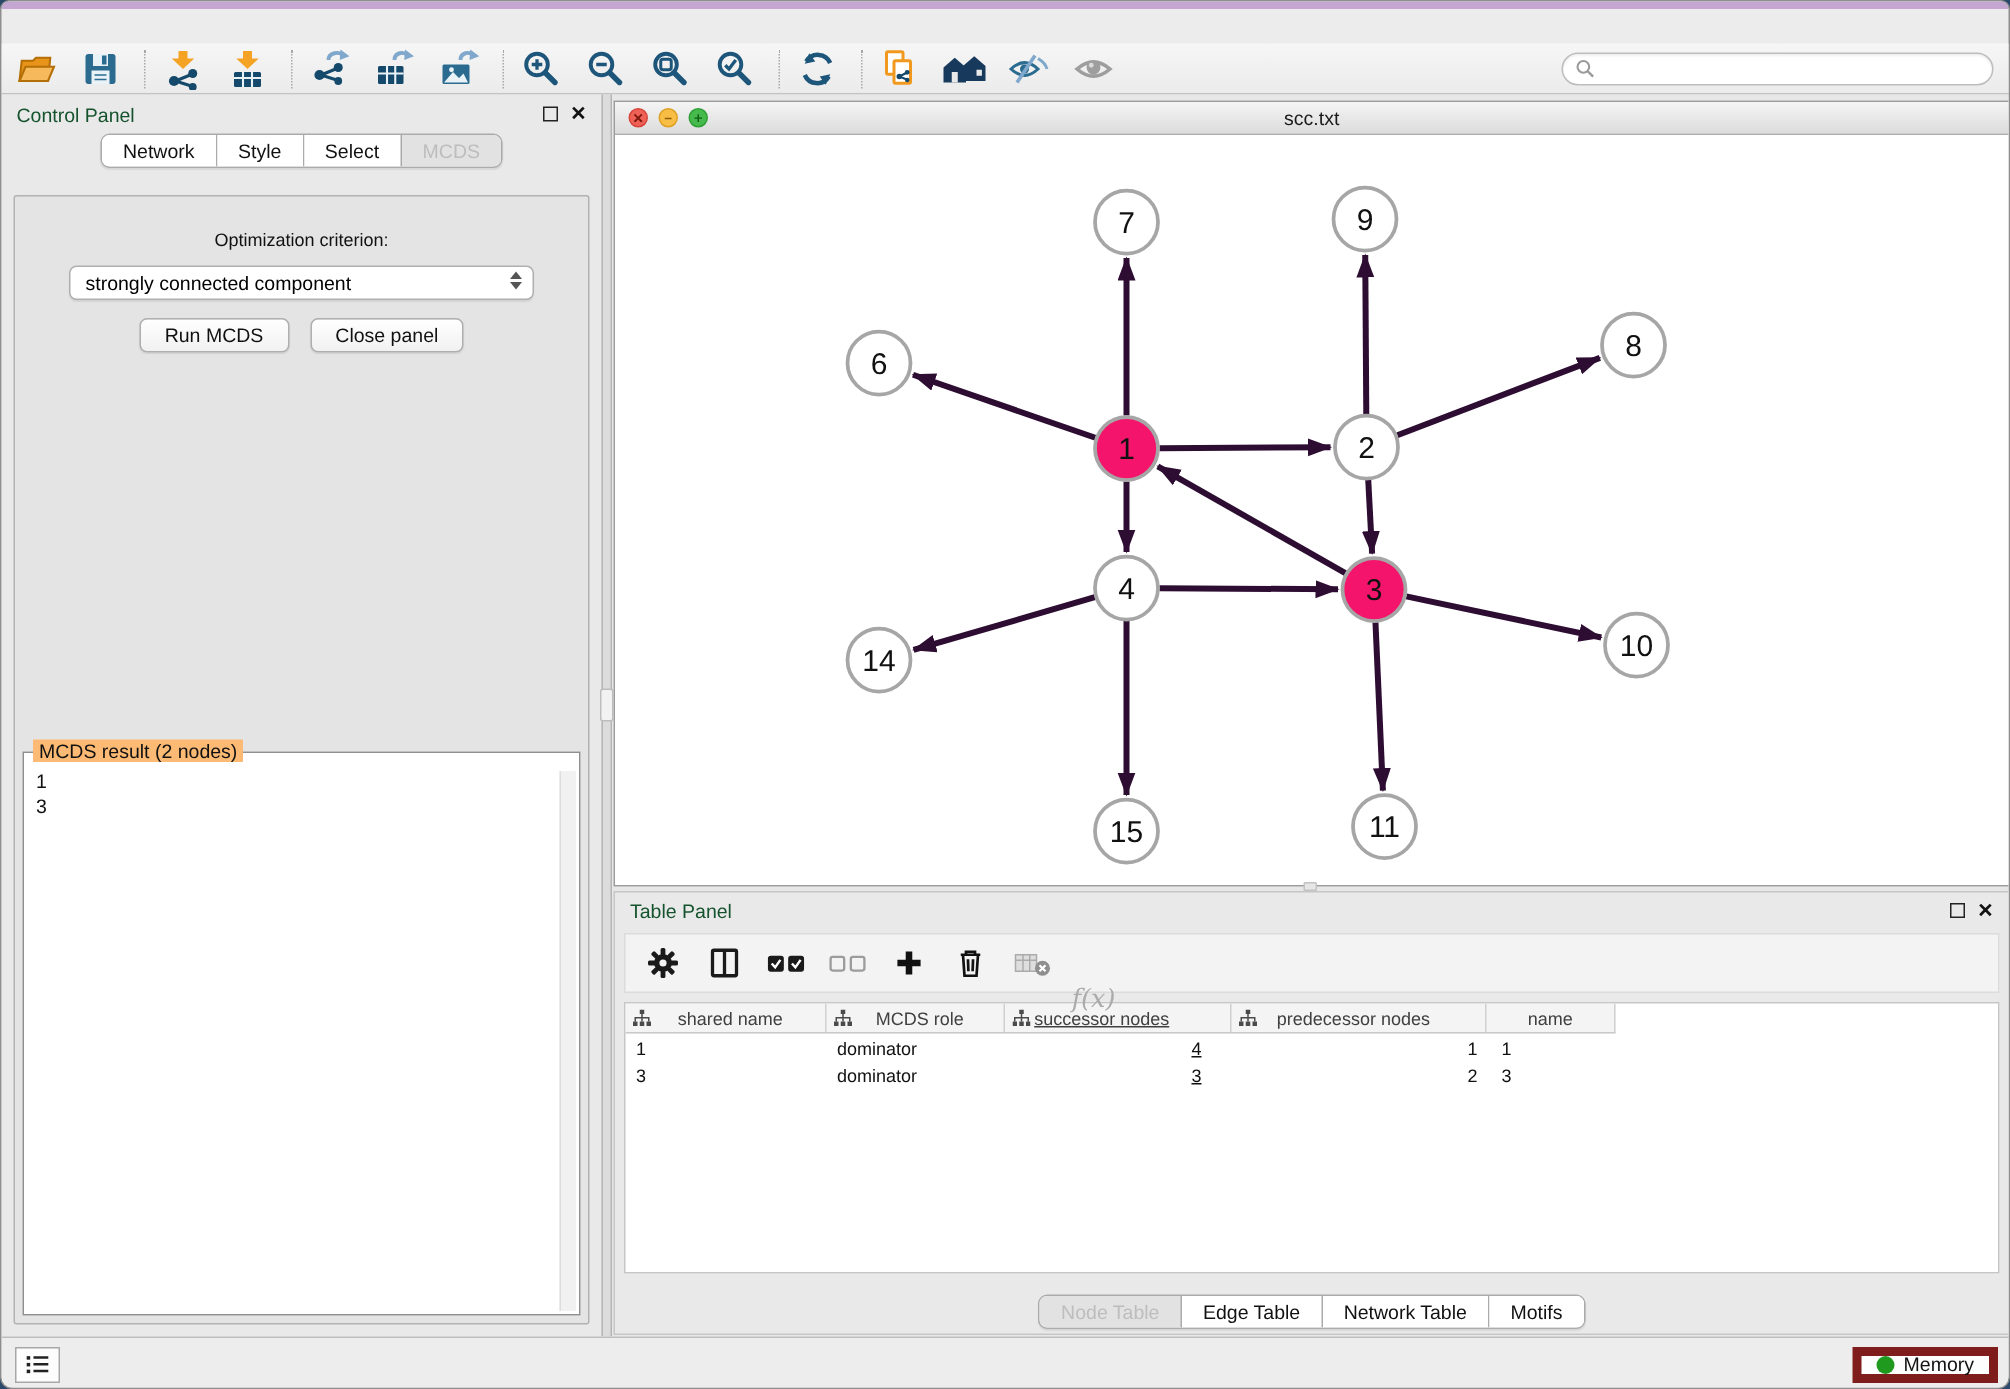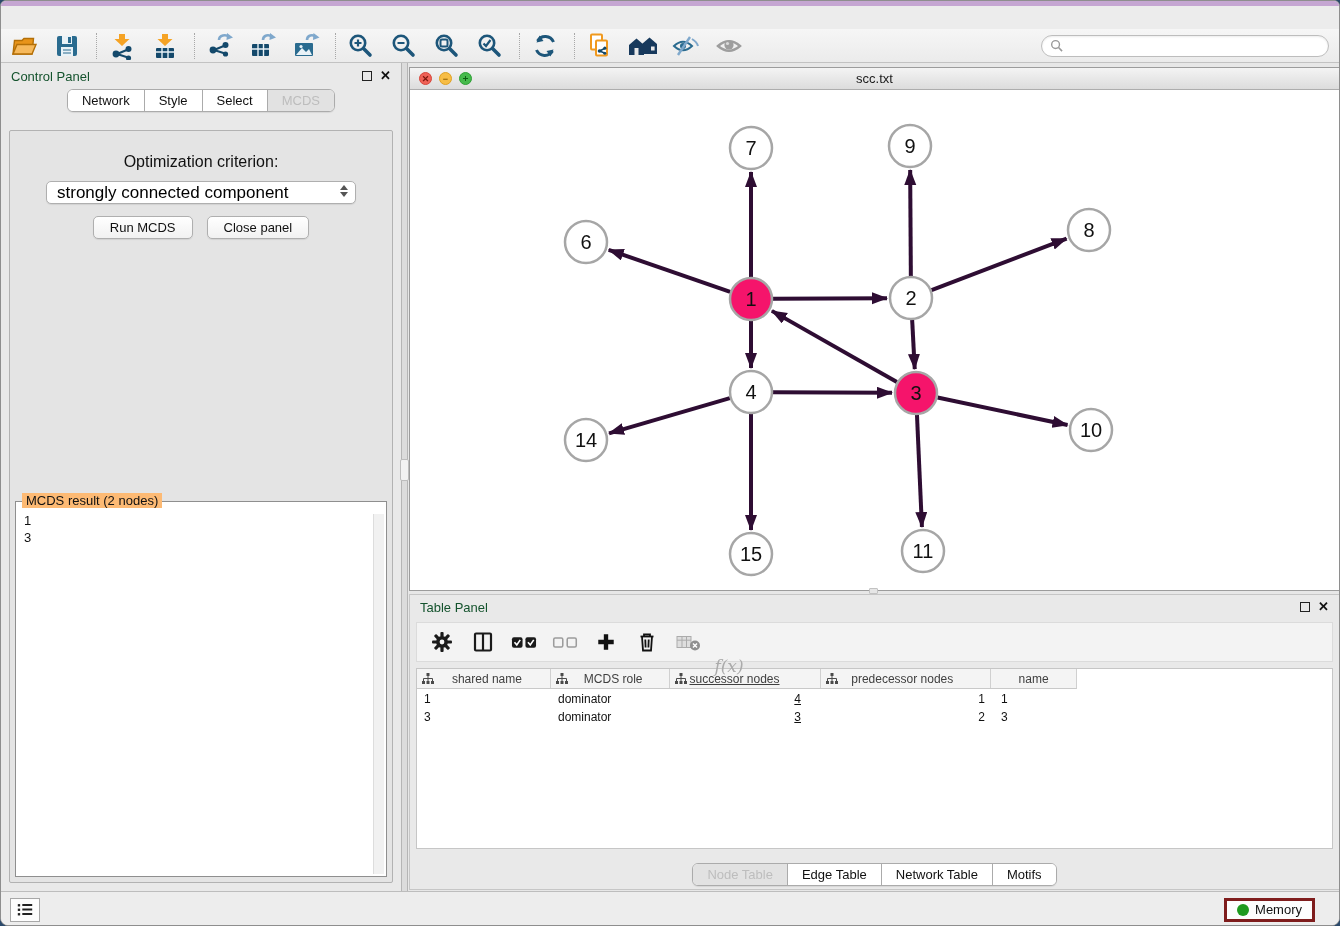--- a/index.html
+++ b/index.html
@@ -32,22 +32,22 @@
   .panel-title { font-size:13px; color:#14532d; flex:1; }
   .mini-icons { display:flex; align-items:center; gap:8px; }
   .float-icon { width:10px; height:10px; border:1.6px solid #222; }
   .close-x { font-size:13px; font-weight:bold; color:#111; line-height:10px; }
   .seg { display:inline-flex; border:1px solid #ABABAB; border-radius:6px; overflow:hidden; background:#fff; box-shadow:0 1px 1px rgba(0,0,0,.08); }
   .seg .tab { padding:3px 14px; font-size:13px; color:#111; background:#fff; border-right:1px solid #ABABAB; white-space:nowrap; }
   .seg .tab:last-child { border-right:none; }
   .seg .tab.selected { background:#E2E2E2; color:#BDBDBD; }
   .cp-tabs { display:flex; justify-content:center; position:relative; z-index:2; }
   .cp-content { position:absolute; left:8px; right:8px; top:67px; bottom:8px; border:1px solid #B2B2B2; border-radius:2px; background:#E4E4E4; display:flex; flex-direction:column; align-items:center; }
-  .opt-label { margin-top:22px; font-size:16px; color:#111; }
-  .dropdown { margin-top:10px; width:310px; height:23px; background:#fff; border:1px solid #AFAFAF; border-radius:5px; display:flex; align-items:center; padding:0 22px 0 10px; position:relative; font-size:17px; box-shadow:0 1px 1px rgba(0,0,0,.08); }
+  .opt-label { margin-top:22px; font-size:12px; color:#111; }
+  .dropdown { margin-top:10px; width:310px; height:23px; background:#fff; border:1px solid #AFAFAF; border-radius:5px; display:flex; align-items:center; padding:0 22px 0 10px; position:relative; font-size:13px; box-shadow:0 1px 1px rgba(0,0,0,.08); }
   .stepper { position:absolute; right:7px; top:3px; display:flex; flex-direction:column; gap:2px; }
   .tri-up { width:0; height:0; border-left:4px solid transparent; border-right:4px solid transparent; border-bottom:5px solid #555; }
   .tri-down { width:0; height:0; border-left:4px solid transparent; border-right:4px solid transparent; border-top:5px solid #555; }
   .cp-buttons { margin-top:12px; display:flex; gap:14px; }
   .btn { background:linear-gradient(#FFFFFF,#F1F1F1); border:1px solid #AFAFAF; border-radius:5px; padding:3px 16px; font-size:13px; color:#111; box-shadow:0 1px 1px rgba(0,0,0,.08); }
   .cp-spacer { flex:1; }
   .result-group { position:relative; width:372px; height:376px; border:1px solid #8F8F8F; margin-bottom:5px; background:#fff; }
   .result-title { position:absolute; top:-9px; left:6px; background:#fdba74; padding:0 4px; font-size:13px; color:#111; }
   .result-body { position:absolute; inset:2px 14px 2px 2px; padding:8px 6px 0; font-size:13px; line-height:17px; color:#111; }
   .result-scroll { position:absolute; top:12px; right:2px; bottom:2px; width:11px; background:#F1F1F1; border-left:1px solid #DDD; }
@@ -78,21 +78,21 @@
   .tr { display:flex; height:16px; width:660px; font-size:12px; color:#111; align-items:center; margin-top:2px; }
   .td { overflow:hidden; white-space:nowrap; }
   .c0 { width:134px; padding-left:7px; } .c1 { width:119px; padding-left:7px; }
   .c2 { width:152px; text-align:right; padding-right:21px;text-decoration:underline; } .c3 { width:170px; text-align:right; padding-right:7px; }
   .c4 { width:85px; padding-left:9px; }
   .tp-tabs { position:absolute; left:0; right:0; bottom:3px; display:flex; justify-content:center; }
 
   
   .statusbar { position:absolute; left:0; top:890px; width:1340px; height:36px; background:#EDEDED; border-top:1px solid #BDBDBD; display:flex; align-items:center; }
   .sb-left-btn { margin-left:9px; width:30px; height:24px; background:#FDFDFD; border:1px solid #A8A8A8; display:flex; align-items:center; justify-content:center; }
-  .memory-btn { margin-left:auto; margin-right:26px; height:24px; background:#FDFDFD; border:3px solid #7f1d1d; display:flex; align-items:center; gap:6px; padding:0 10px; font-size:13px; color:#111; }
+  .memory-btn { margin-left:auto; margin-right:9px; height:24px; background:#FDFDFD; border:6px solid #7f1d1d; display:flex; align-items:center; gap:6px; padding:0 10px; font-size:13px; color:#111; }
   .mem-dot { width:12px; height:12px; border-radius:50%; background:#1F9A1F; }
 </style>
 </head>
 <body>
 
 <div class="app">
   <div class="top-strip"></div>
 
 
   <div class="toolbar">

